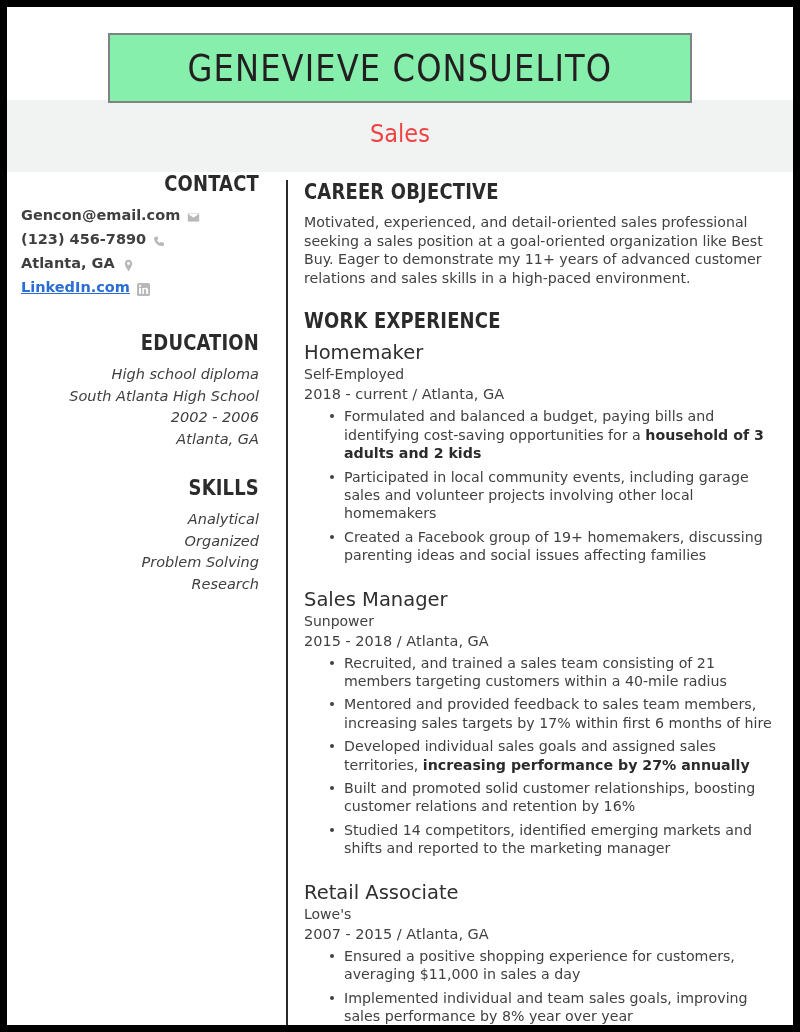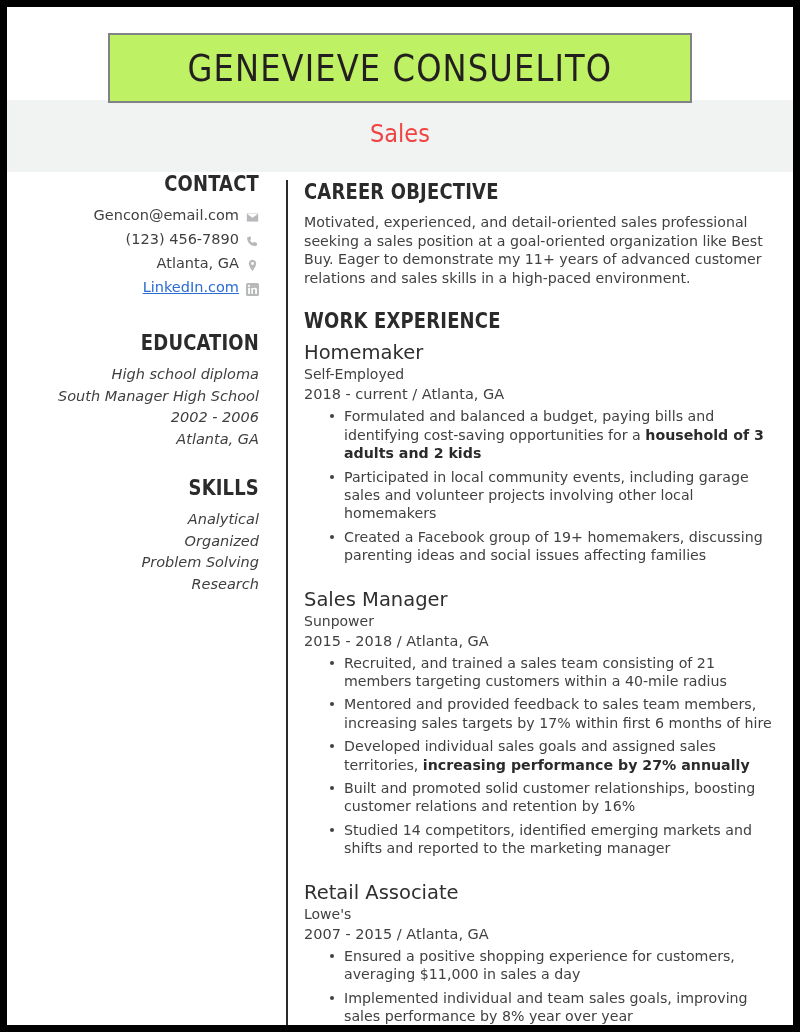--- a/index.html
+++ b/index.html
@@ -33,21 +33,21 @@
     height: 72px;
     background: #f1f2f2;
   }
   .name-box {
     position: absolute;
     left: 101px;
     top: 26px;
     width: 580px;
     height: 66px;
     border: 2px solid #808285;
-    background: #bef264;
+    background: #86efac;
     display: flex;
     align-items: center;
     justify-content: center;
   }
   .name-text {
     font-family: "DejaVu Sans Condensed", "Liberation Sans Narrow", "Liberation Sans", sans-serif;
     font-size: 38px;
     font-weight: 400;
     letter-spacing: 1.2px;
     color: #231f20;
@@ -104,26 +104,27 @@
   }
   .main .sec-head {
     transform-origin: left center;
   }
   .sidebar .sec-head { margin-bottom: 9px; }
 
   
   .contact-line {
     display: flex;
     align-items: center;
-    justify-content: flex-end;
+    justify-content: flex-start;
     gap: 7px;
     font-size: 14.5px;
     line-height: 21px;
     margin-bottom: 3px;
     color: #3f3f41;
+    font-weight: bold;
   }
   .contact-line .val { white-space: nowrap; }
   .contact-line a {
     color: #2a6dd4;
     text-decoration: underline;
   }
   .ico {
     width: 13px;
     height: 13px;
     flex: 0 0 13px;
@@ -250,21 +251,21 @@
             </svg>
         </span>
       </div>
     </div>
 
     <div class="sb-gap"></div>
 
     <div class="sec-head">EDUCATION</div>
     <div class="side-block">
       <div class="side-item">High school diploma</div>
-      <div class="side-item">South Manager High School</div>
+      <div class="side-item">South Atlanta High School</div>
       <div class="side-item">2002 - 2006</div>
       <div class="side-item">Atlanta, GA</div>
     </div>
 
     <div class="sb-gap-sm"></div>
 
     <div class="sec-head">SKILLS</div>
     <div class="side-block">
       <div class="side-item">Analytical</div>
       <div class="side-item">Organized</div>

